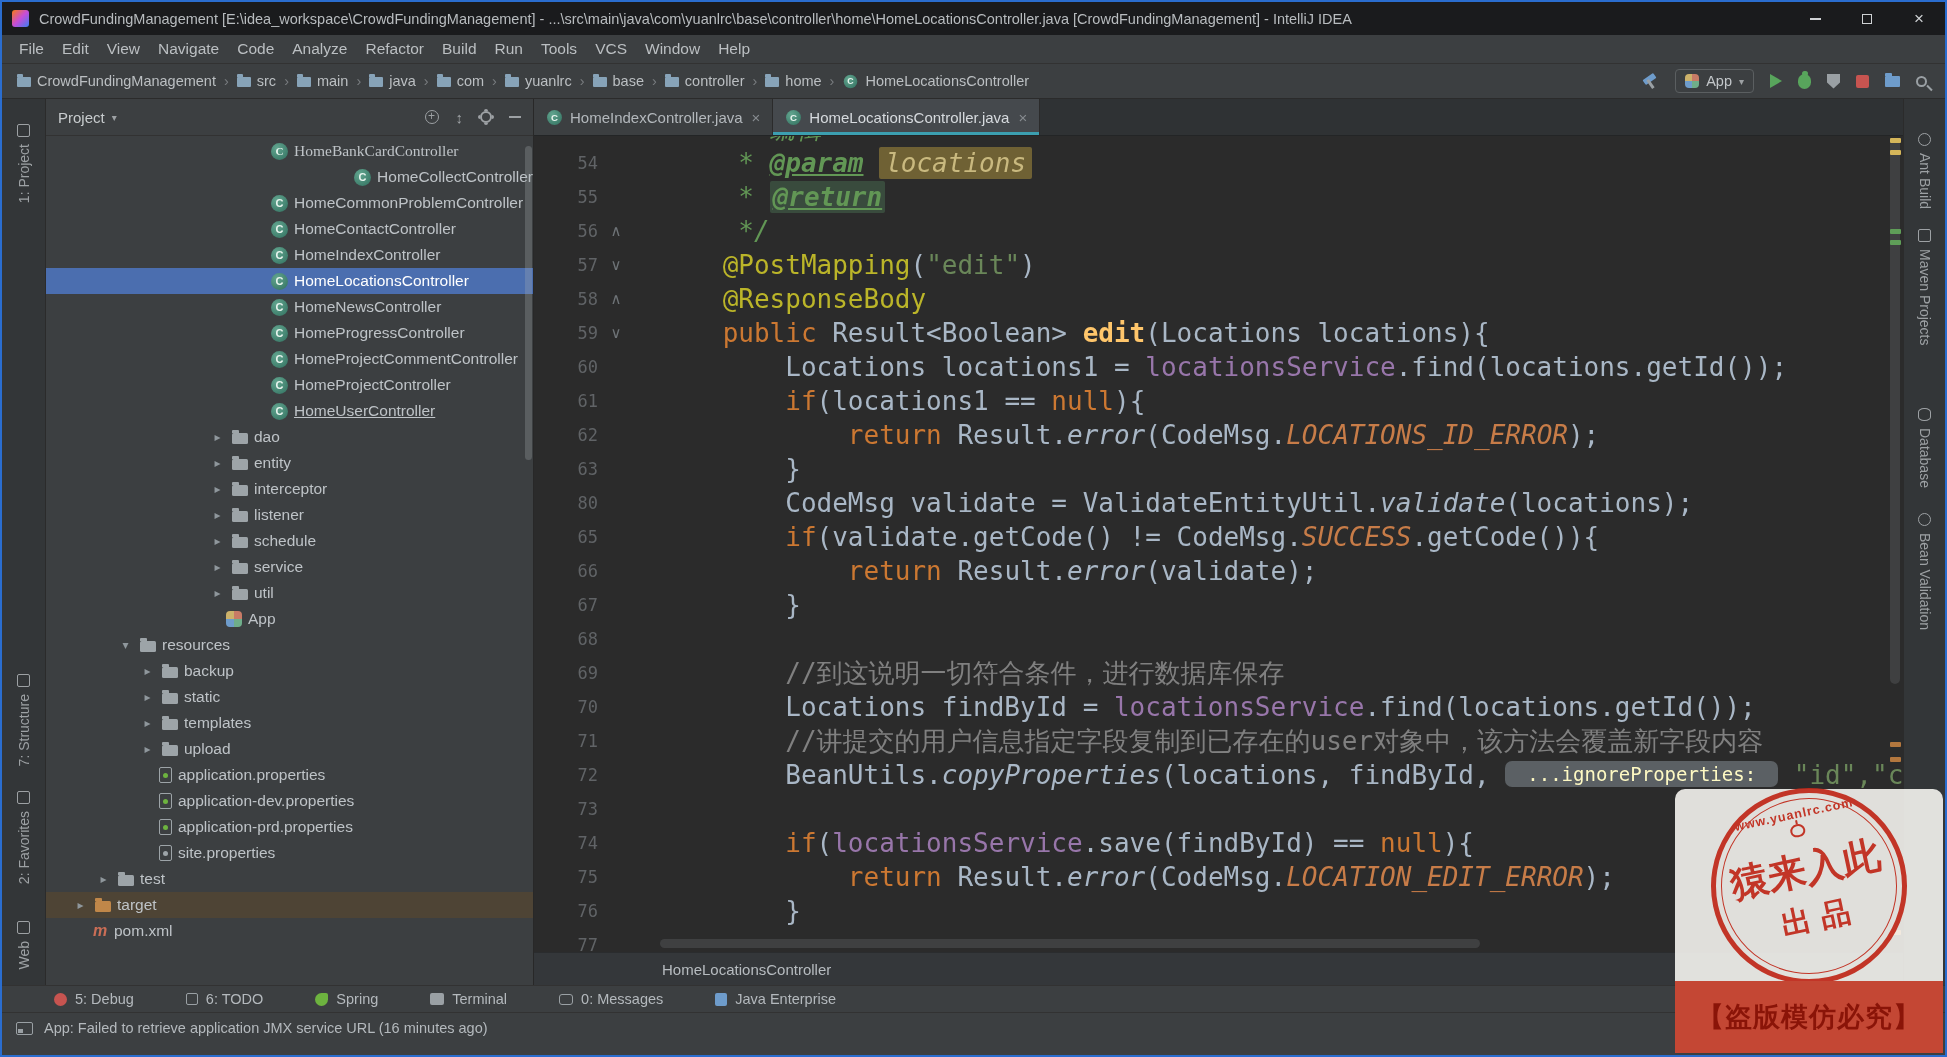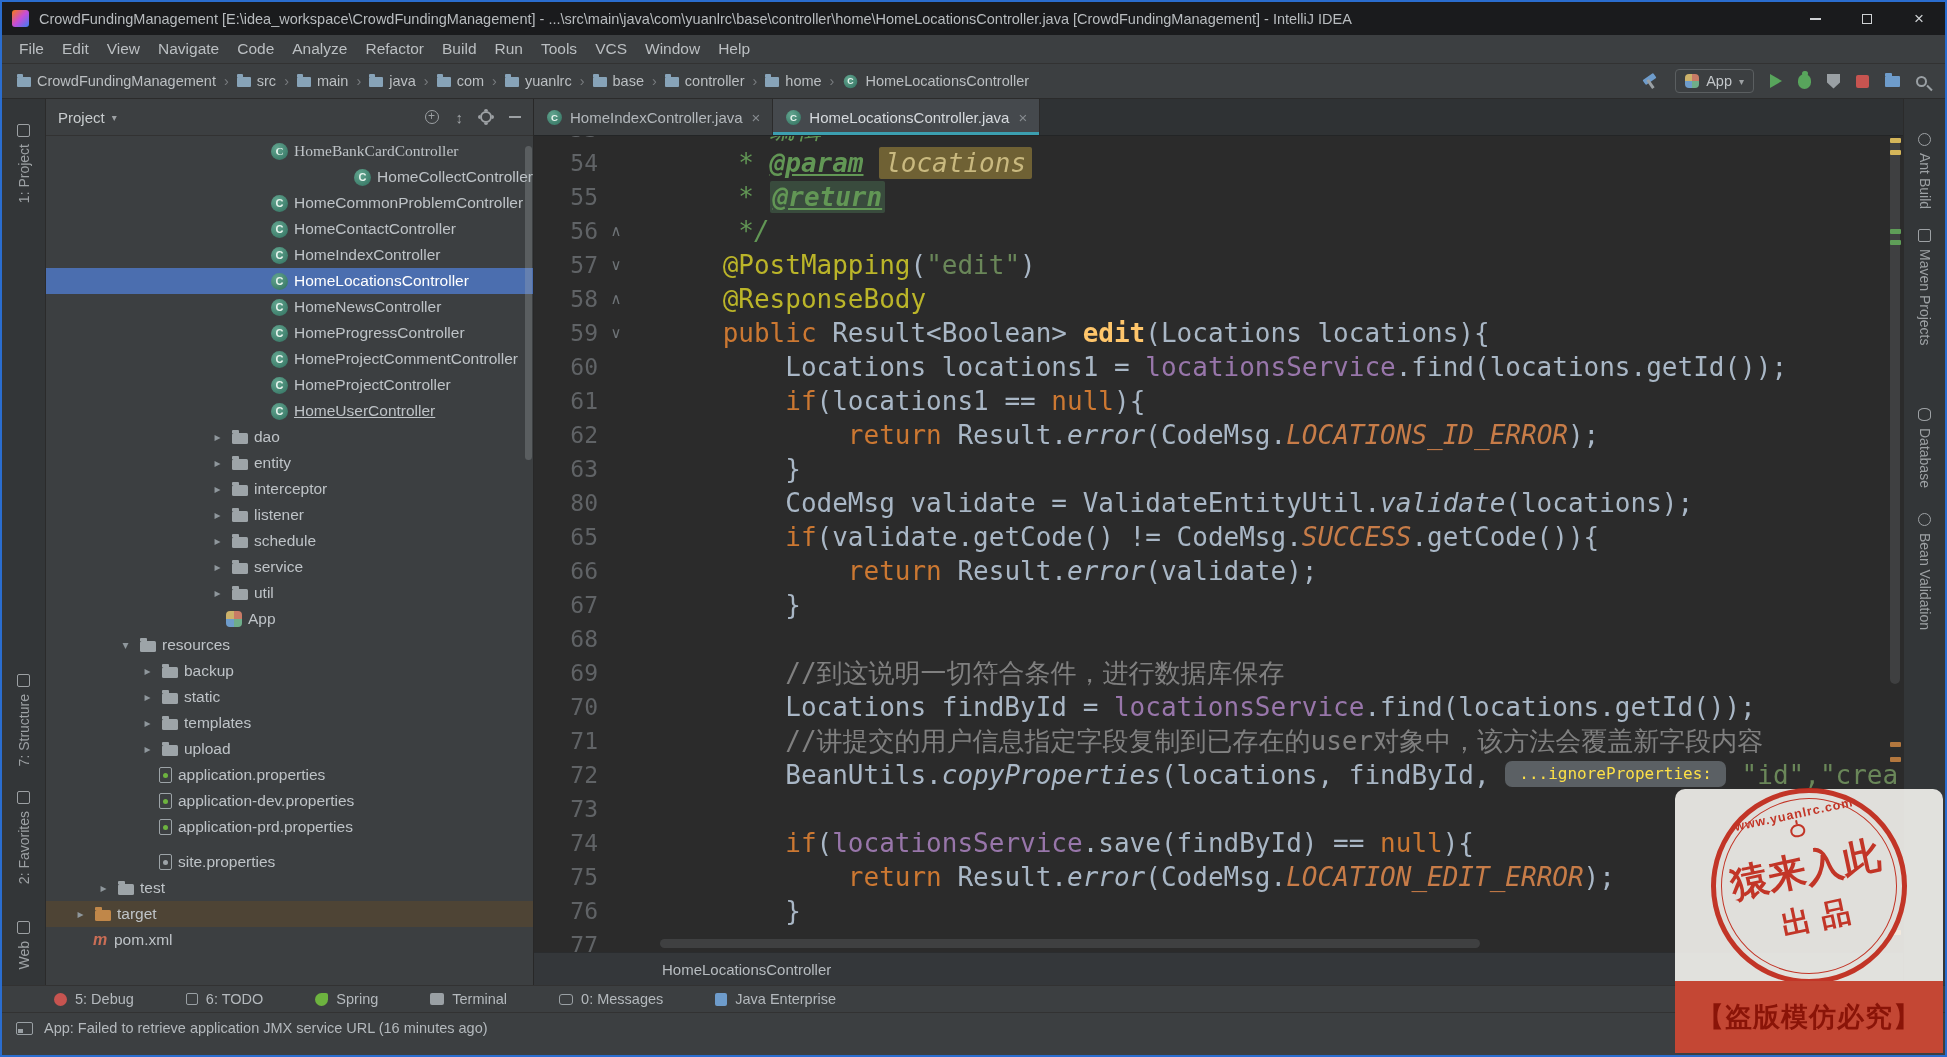--- a/index.html
+++ b/index.html
@@ -84,36 +84,36 @@
   .editor{flex:1;display:flex;flex-direction:column;min-width:0;background:#2b2b2b;position:relative}
   .tabbar{height:37px;background:#2f3234;display:flex;border-bottom:1px solid #232526;flex:0 0 auto}
   .etab{display:flex;align-items:center;gap:7px;padding:0 12px;background:#3c3f41;border-right:1px solid #2b2b2b;font-size:15px;color:#b3b8bc;position:relative}
   .etab.active{background:#45494d;color:#d6dade}
   .etab.active::after{content:"";position:absolute;left:0;right:0;bottom:0;height:3px;background:#3c9fb0}
   .etab-close{color:#878c90;font-size:15px;margin-left:2px}
   .tab-ic{transform:scale(.88)}
   .codearea{flex:1;position:relative;overflow:hidden}
   .codelines{margin-top:-24px}
   .cline{display:flex;height:34px;line-height:34px;white-space:pre;font-family:"DejaVu Sans Mono",monospace}
-  .lnum{flex:0 0 64px;text-align:right;color:#606366;font-size:23px}
+  .lnum{flex:0 0 64px;text-align:right;color:#606366;font-size:17px}
   .fold{flex:0 0 36px;text-align:center;color:#6e7377;font-size:15px;font-family:"DejaVu Sans",sans-serif}
   .ctext{font-size:26px;color:#a9b7c6;flex:0 0 auto;padding-left:26px}
   .ctext .kw{color:#cc7832}
   .ctext .ann{color:#bbb529}
   .ctext .str{color:#6a8759}
   .ctext .mdecl{color:#ffc66b;font-weight:bold}
   .ctext .field{color:#9876aa}
   .ctext .const{color:#c77c48;font-style:italic}
   .ctext .sm{font-style:italic}
   .ctext .doc{color:#629755;font-style:italic}
   .ctext .doctag{color:#629755;font-style:italic;font-weight:bold;text-decoration:underline}
   .ctext .lc{color:#808080}
   .ctext .hlparam{background:#6f6134;color:#c9b97f;font-style:italic;border-radius:2px;padding:1px 6px}
   .ctext .hlret{background:rgba(80,125,90,.4);border-radius:2px;padding:1px 3px}
-  .ctext .hint{display:inline-block;background:#5b6064;color:#fde047;font-size:16px;line-height:26px;border-radius:7px;padding:0 14px;vertical-align:middle;transform:translateY(-3px)}
+  .ctext .hint{display:inline-block;background:#5b6064;color:#fef9c3;font-size:19px;line-height:26px;border-radius:7px;padding:0 22px;vertical-align:middle;transform:translateY(-3px)}
   .vscroll{position:absolute;top:3px;right:3px;width:10px;height:545px;background:rgba(169,175,180,.16);border-radius:6px}
   .hscroll{position:absolute;left:126px;bottom:4px;width:820px;height:9px;background:rgba(169,175,180,.16);border-radius:5px}
   .estripe{position:absolute;top:0;right:0;width:16px;bottom:0}
   .emark{position:absolute;right:2px;width:11px;height:5px;border-radius:1px}
   .ecrumb{height:33px;background:#34373a;border-top:1px solid #2a2c2e;display:flex;align-items:center;padding-left:128px;font-size:15px;color:#b7bcc0;flex:0 0 auto}
 
   
   .bottombar{height:27px;background:#3c3f41;border-top:1px solid #323232;display:flex;align-items:center;padding-left:52px;gap:52px;font-size:14.5px;color:#b4b9bd;flex:0 0 auto}
   .btool{display:flex;align-items:center;gap:8px}
   .bico{flex:0 0 auto}
@@ -403,21 +403,21 @@
           <div class="tree-row" style="padding-left: 90px;">
             <span class="tree-arrow"></span>
             <span class="ico-props"></span>
             <span class="tree-label">application-dev.properties</span>
           </div>
           <div class="tree-row" style="padding-left: 90px;">
             <span class="tree-arrow"></span>
             <span class="ico-props"></span>
             <span class="tree-label">application-prd.properties</span>
           </div>
-          <div class="tree-row" style="padding-left: 90px; margin-top: 9px;">
+          <div class="tree-row" style="padding-left: 90px;">
             <span class="tree-arrow"></span>
             <span class="ico-props2"></span>
             <span class="tree-label">site.properties</span>
           </div>
           <div class="tree-row" style="padding-left: 49px;">
             <span class="tree-arrow">▸</span>
             <span class="ico-folder"></span>
             <span class="tree-label">test</span>
           </div>
           <div class="tree-row warm" style="padding-left: 26px;">

